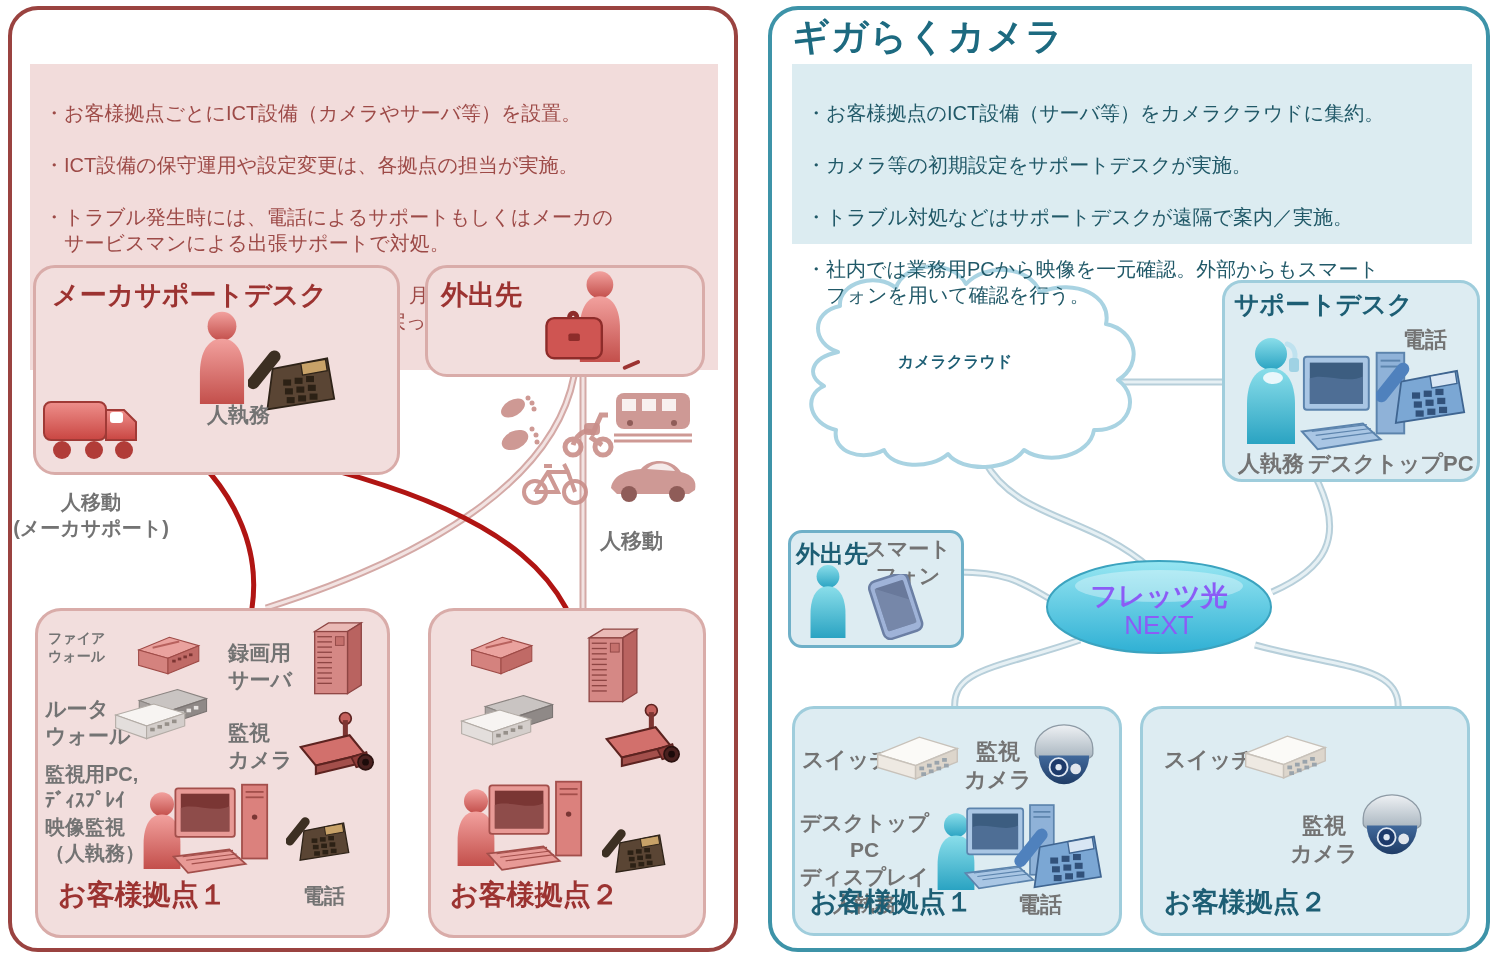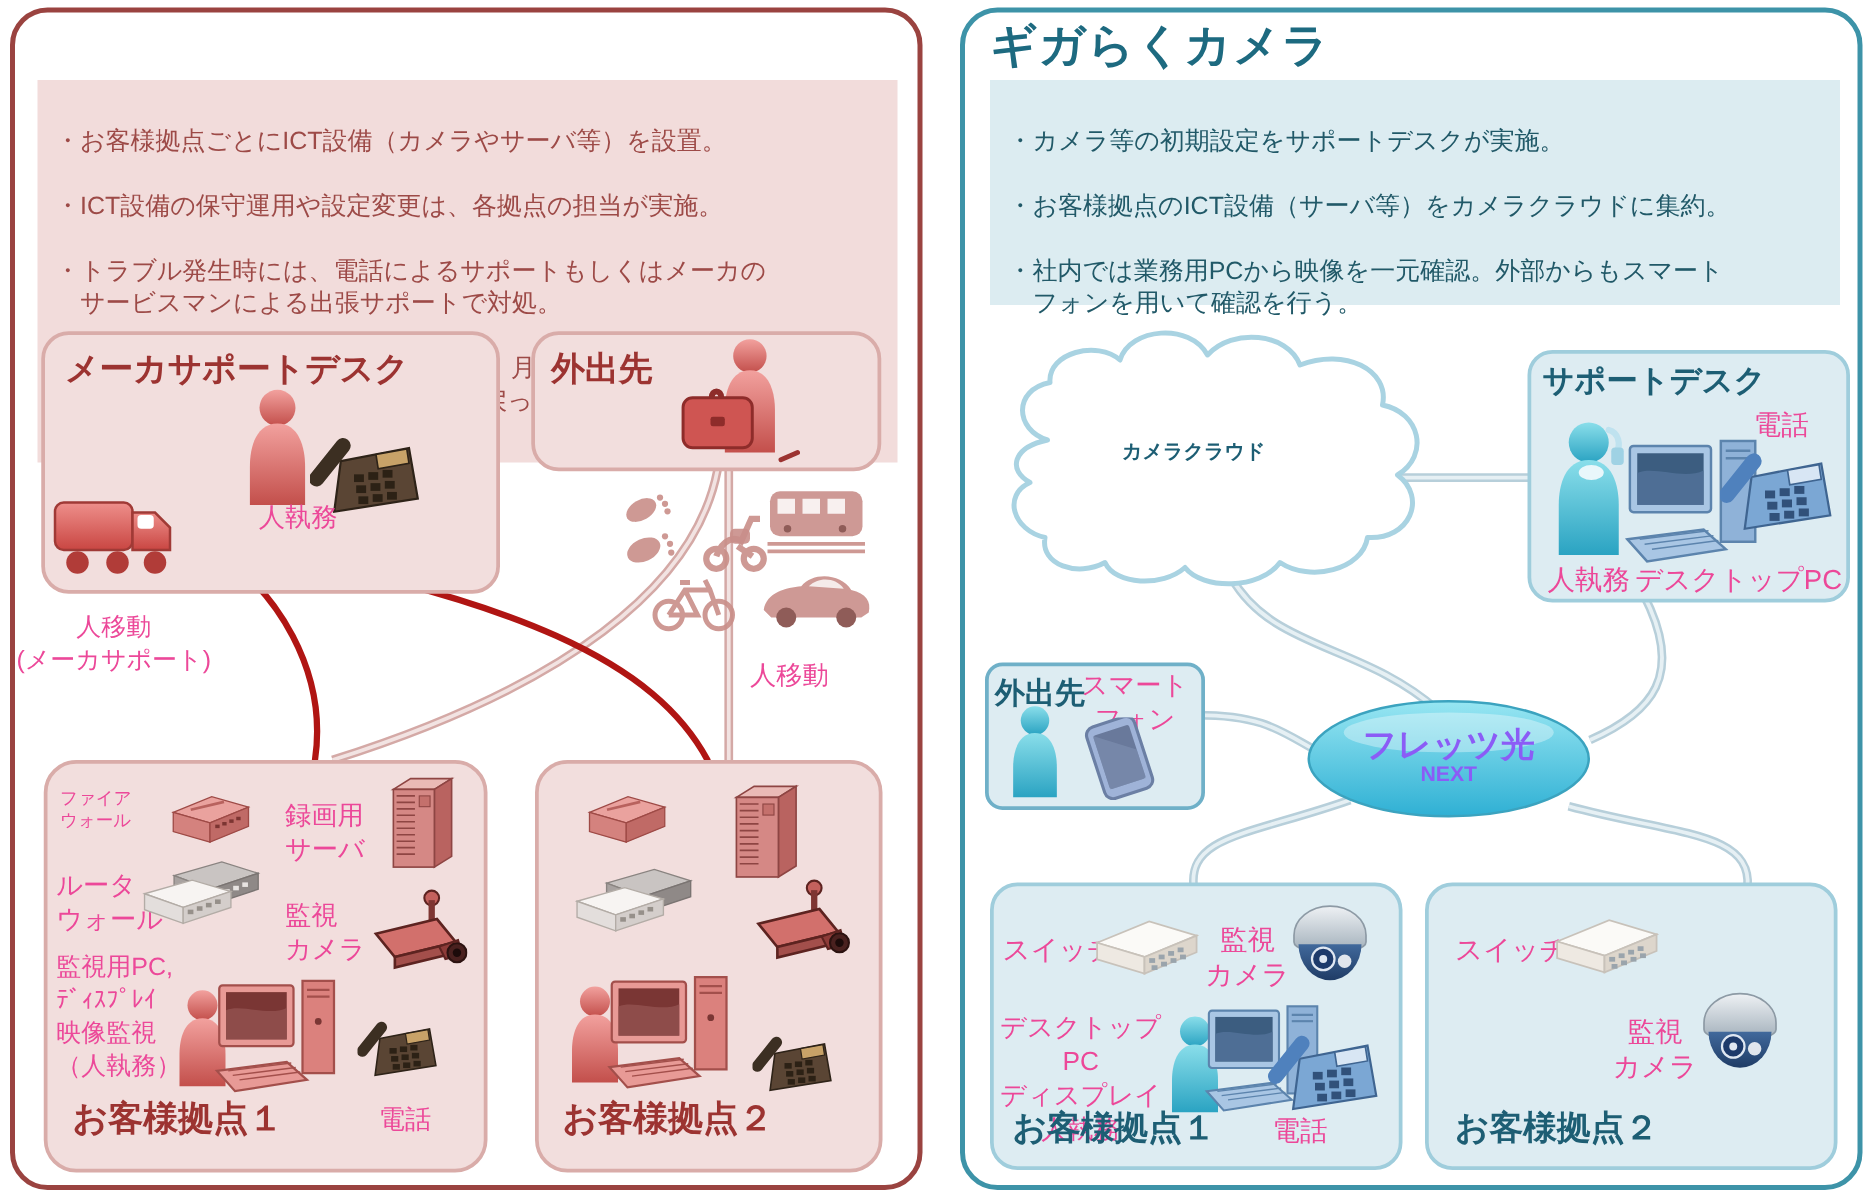--- a/index.html
+++ b/index.html
@@ -16,21 +16,21 @@
   .textbox{position:absolute;z-index:2;font-size:20px;line-height:1.3;padding:10px 14px;white-space:pre-line;}
   .textbox-left{background:#f2dcdb;color:#9d4a47;}
   .textbox-right{background:#dcecf1;color:#215968;}
   .bullet-line{white-space:pre-line;}
   .dbox{position:absolute;z-index:2;border-radius:22px;}
   .dbox-red{background:#f2dedd;border:3px solid #d9aca9;}
   .dbox-blue{background:#ddecf2;border:3px solid #9fcddc;}
   .box-title{position:absolute;font-weight:bold;z-index:3;}
   .box-title-red{color:#9c3331;}
   .box-title-teal{color:#1d5e74;}
-  .lbl{position:absolute;color:#ec4899;white-space:pre-line;line-height:1.28;z-index:3;}
+  .lbl{position:absolute;color:#737373;white-space:pre-line;line-height:1.28;z-index:3;font-weight:bold;}
   .icon{position:absolute;z-index:3;}
   .center{text-align:center;}
   svg{display:block;}
   #lines{position:absolute;left:0;top:0;z-index:1;pointer-events:none;}
   .flets-label{position:absolute;z-index:3;text-align:center;color:#8b5cf6;font-weight:bold;white-space:pre-line;}
 </style>
 </head>
 <body>
 
 <div id="canvas">
@@ -404,22 +404,23 @@
         <rect x="57" y="54" width="9" height="7"></rect>
         <rect x="70" y="52" width="9" height="7"></rect>
     </g>
     <path d="M6,40 L30,10" stroke="#3c2f22" stroke-width="14" stroke-linecap="round" fill="none"></path>
   </svg>
   <div class="box-title box-title-red" style="left:450px;top:876px;font-size:28px;">お客様拠点２</div>
 
   <div class="panel-title tr" style="left:792px;top:12px;">ギガらくカメラ</div>
 
   <div class="textbox textbox-right" style="left:792px;top:64px;width:652px;height:160px;">
+    <div class="bullet-line">・お客様拠点のICT設備（サーバ等）をカメラクラウドに集約。</div>
     <div class="bullet-line">・カメラ等の初期設定をサポートデスクが実施。</div>
-    <div class="bullet-line">・お客様拠点のICT設備（サーバ等）をカメラクラウドに集約。</div>
+    <div class="bullet-line">・トラブル対処などはサポートデスクが遠隔で案内／実施。</div>
     <div class="bullet-line">・社内では業務用PCから映像を一元確認。外部からもスマート
 　フォンを用いて確認を行う。</div>
   </div>
 
   <div class="lbl center" style="left:850px;top:352px;width:210px;font-size:16px;font-weight:bold;color:#1d5e74;">カメラクラウド</div>
 
   <div class="dbox dbox-blue" style="left:1222px;top:280px;width:252px;height:196px;border-radius:20px;"></div>
   <div class="box-title box-title-teal" style="left:1234px;top:288px;font-size:25px;">サポートデスク</div>
   <div class="lbl" style="left:1403px;top:326px;font-size:22px;">電話</div>
 
@@ -476,21 +477,21 @@
   </svg>
   <svg class="icon" style="left:858px;top:574px;" width="76" height="66" viewBox="0 0 76 66">
     <g transform="rotate(-18 38 33)">
       <rect x="18" y="2" width="40" height="60" rx="7" fill="#9fb3d8" stroke="#6b7fa4" stroke-width="2.5"></rect>
       <rect x="23" y="9" width="30" height="45" rx="2" fill="#69799b"></rect>
       <path d="M23,9 L53,30 L53,54 L23,54 Z" fill="#8294b5" opacity="0.55"></path>
     </g>
   </svg>
 
   <div class="flets-label" style="left:1064px;top:578px;width:190px;font-size:27px;">フレッツ光</div>
-  <div class="flets-label" style="left:1064px;top:610px;width:190px;font-size:17px;font-weight:bold;">NEXT</div>
+  <div class="flets-label" style="left:1064px;top:610px;width:190px;font-size:26px;font-weight:normal;">NEXT</div>
 
   <div class="dbox dbox-blue" style="left:792px;top:706px;width:324px;height:224px;"></div>
   <div class="lbl" style="left:802px;top:746px;font-size:22px;">スイッチ</div>
   <svg class="icon" style="left:872px;top:728px;" width="90" height="60" viewBox="0 0 95 60">
     <polygon points="6,26 50,8 90,20 46,38" fill="#fbfaf7" stroke="#c8c2ba" stroke-width="1.5"></polygon>
     <polygon points="6,26 46,38 46,52 6,40" fill="#eee9e2" stroke="#c8c2ba" stroke-width="1.5"></polygon>
     <polygon points="46,38 90,20 90,34 46,52" fill="#ddd6cc" stroke="#c8c2ba" stroke-width="1.5"></polygon>
     <g fill="#9aa4ac">
         <rect x="50" y="39" width="5" height="4"></rect>
         <rect x="58" y="36" width="5" height="4"></rect>

